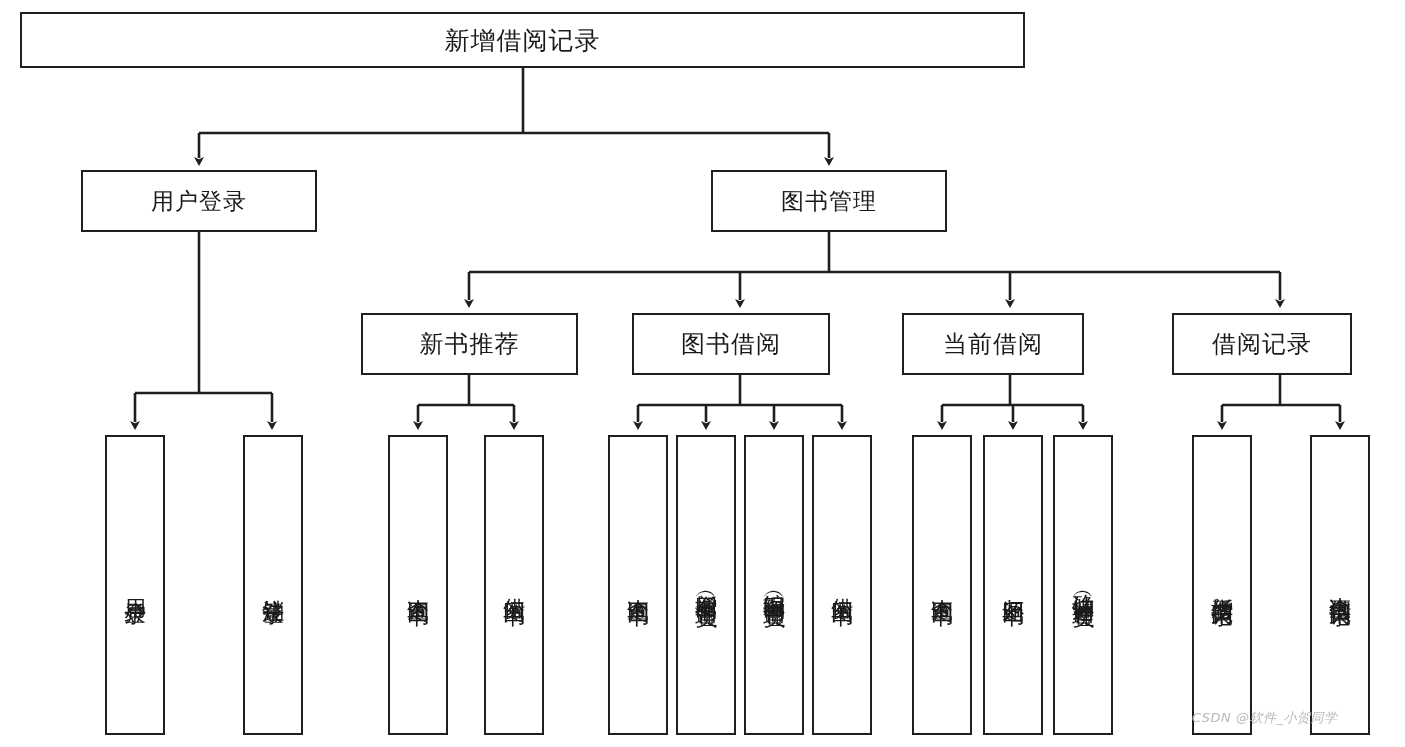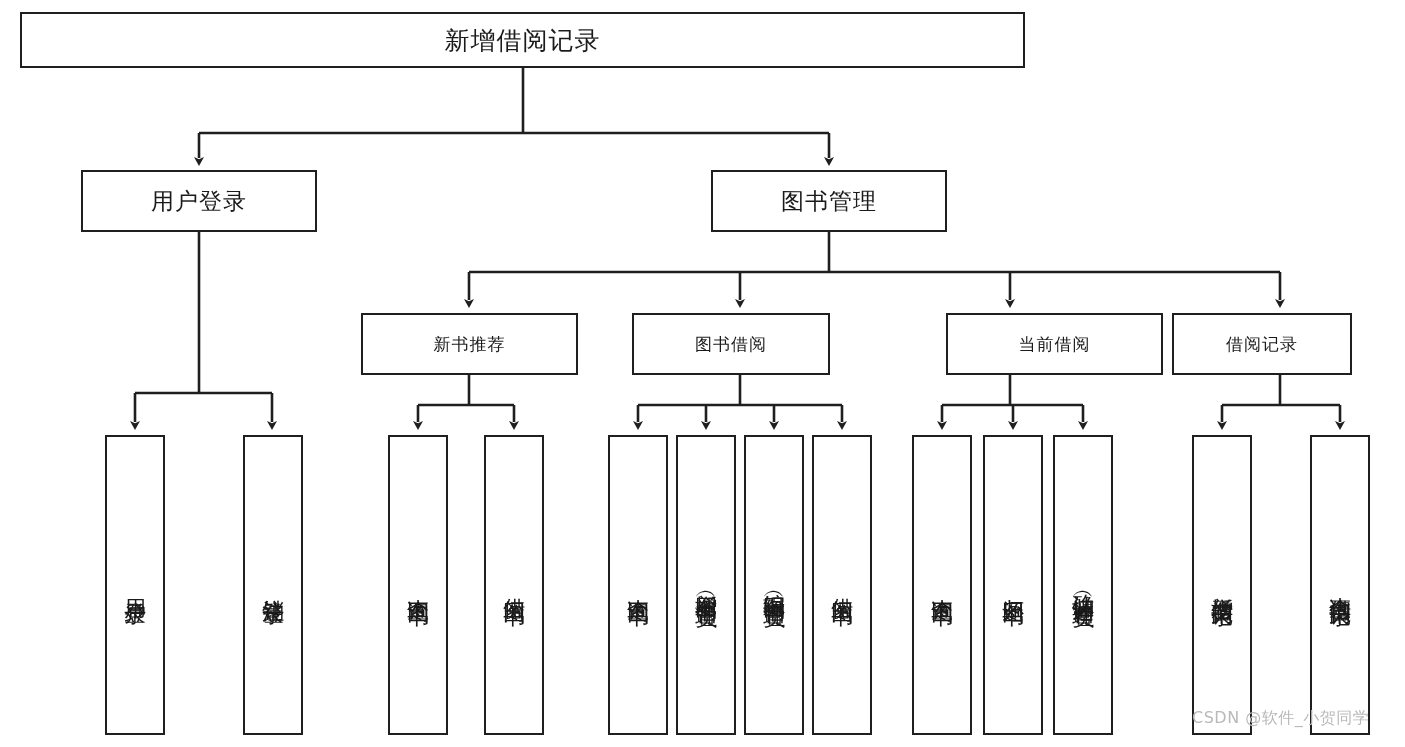--- a/index.html
+++ b/index.html
@@ -35,42 +35,43 @@
   }
   .node-root {
     font-size: 25px;
     letter-spacing: 1px;
   }
   .node-l2 {
     font-size: 23px;
     letter-spacing: 1px;
   }
   .node-l3 {
-    font-size: 17px;
+    font-size: 24px;
     letter-spacing: 1px;
   }
   .node-leaf {
     font-size: 22px;
     writing-mode: vertical-rl;
     text-orientation: upright;
     line-height: 1.12;
     letter-spacing: 2px;
     padding: 4px 0;
     white-space: nowrap;
   }
   .node-leaf span {
     writing-mode: vertical-rl;
     text-orientation: upright;
   }
   .watermark {
     position: absolute;
-    font-size: 16px;
+    font-size: 13px;
     color: #b9b9b9;
     white-space: nowrap;
     letter-spacing: 0.5px;
+    font-style: italic;
   }
 </style>
 </head>
 <body>
 
 <div id="canvas">
 
   <svg id="connectors" viewBox="0 0 1405 747" xmlns="http://www.w3.org/2000/svg">
     <defs>
       <marker id="arrow" markerWidth="9" markerHeight="10" refX="1" refY="5" orient="auto" markerUnits="userSpaceOnUse">
@@ -131,21 +132,21 @@
   <div class="node node-l2" style="left: 711px; top: 170px; width: 236px; height: 62px;">
     <span>图书管理</span>
   </div>
 
   <div class="node node-l3" style="left: 361px; top: 313px; width: 217px; height: 62px;">
     <span>新书推荐</span>
   </div>
   <div class="node node-l3" style="left: 632px; top: 313px; width: 198px; height: 62px;">
     <span>图书借阅</span>
   </div>
-  <div class="node node-l3" style="left: 902px; top: 313px; width: 217px; height: 62px; margin-left: 44px;">
+  <div class="node node-l3" style="left: 902px; top: 313px; width: 182px; height: 62px;">
     <span>当前借阅</span>
   </div>
   <div class="node node-l3" style="left: 1172px; top: 313px; width: 180px; height: 62px;">
     <span>借阅记录</span>
   </div>
 
   <div class="node node-leaf" style="left: 105px; top: 435px; width: 60px; height: 300px;">
     <span>用户登录</span>
   </div>
   <div class="node node-leaf" style="left: 243px; top: 435px; width: 60px; height: 300px;">

